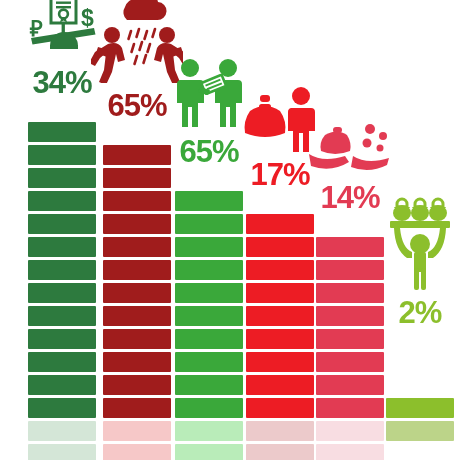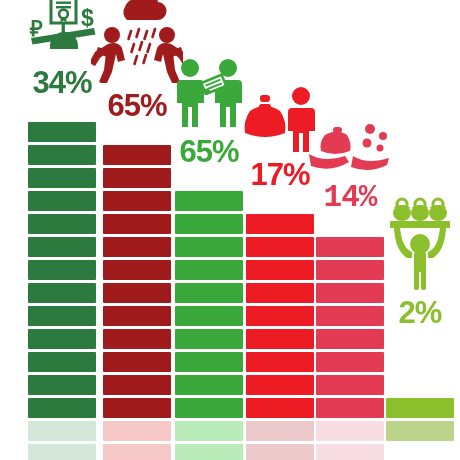--- a/index.html
+++ b/index.html
@@ -194,21 +194,21 @@
         <div class="seg" style="background: rgb(226, 59, 83);"></div>
         <div class="seg" style="background: rgb(226, 59, 83);"></div>
         <div class="seg" style="background: rgb(226, 59, 83);"></div>
         <div class="seg" style="background: rgb(226, 59, 83);"></div>
         <div class="seg" style="background: rgb(226, 59, 83);"></div>
       </div>
       <div class="tail">
         <div class="seg" style="background: rgb(248, 221, 226);"></div>
         <div class="seg" style="background: rgb(248, 221, 226);"></div>
       </div>
-      <div class="pct" style="bottom: 205px; color: rgb(226, 59, 83); font-size: 31px; font-family: Liberation Mono, monospace;">14%</div>
+      <div class="pct" style="bottom: 205px; color: rgb(226, 59, 83); font-size: 31px;">14%</div>
       <div class="icon-wrap" style="bottom: 243px;">
         <svg width="86" height="52" viewBox="0 0 86 52" aria-hidden="true">
       <g fill="#e23b53">
         <rect x="26" y="4" width="9" height="6" rx="3"></rect>
         <path d="M18 12 q12-7 22 0 q5 8 3 16 -15 6 -29 0 q-2-9 4-16 Z"></path>
         <path d="M2 31 q14 9 36 2 l4 6 q-18 11 -38 4 Z"></path>
         <path d="M46 33 q14 9 36 2 l-2 7 q-18 9 -36 2 Z"></path>
         <circle cx="63" cy="6" r="5"></circle>
         <circle cx="76" cy="13" r="4"></circle>
         <circle cx="60" cy="20" r="4.5"></circle>

